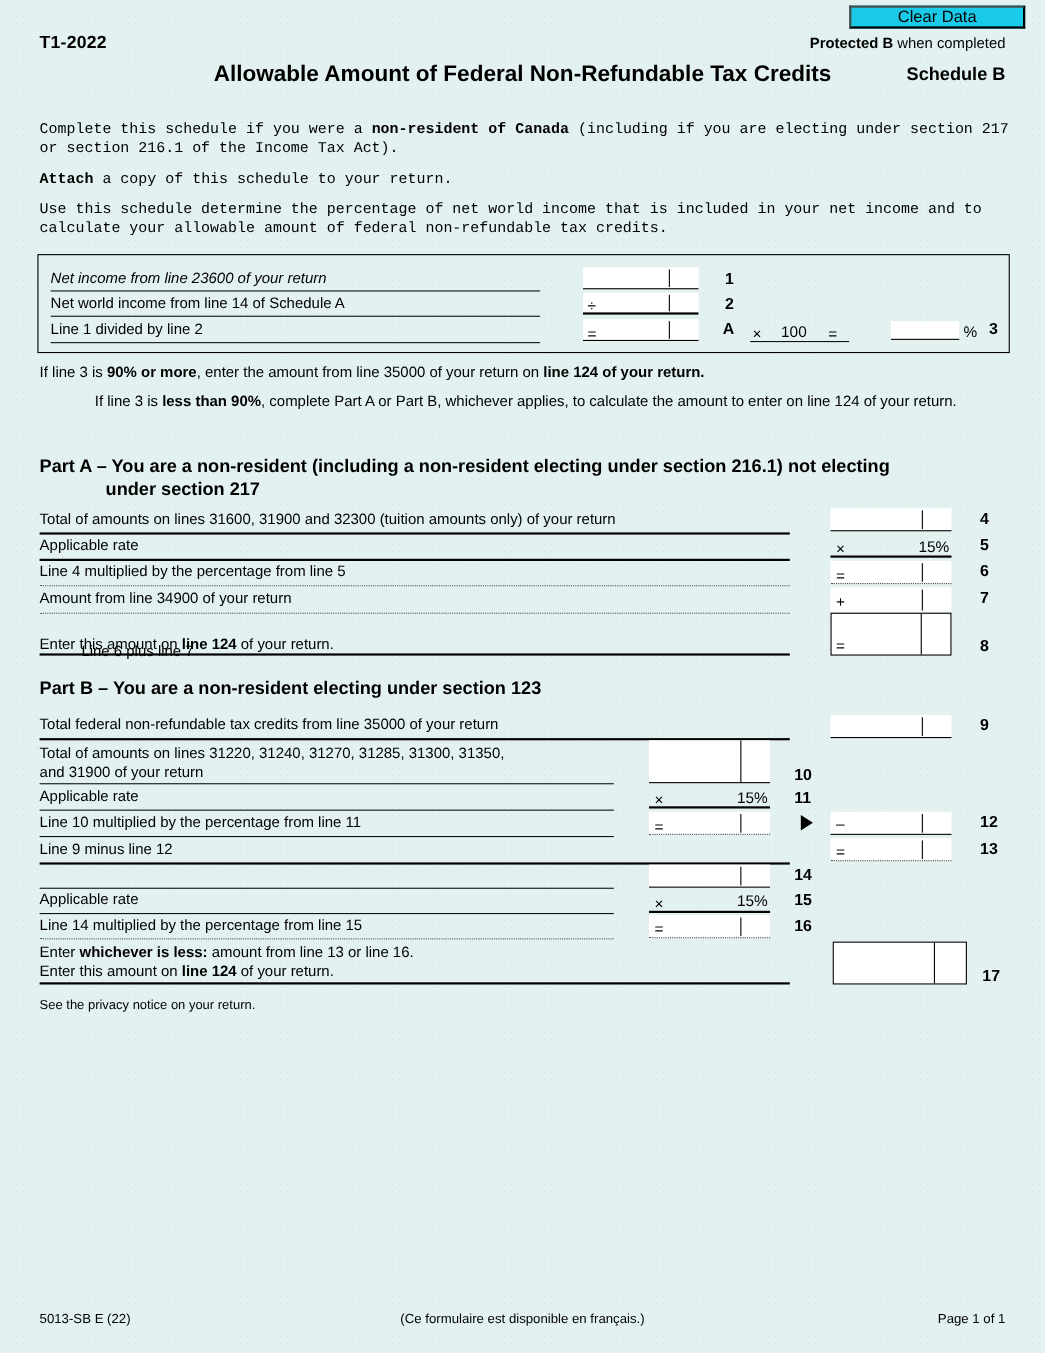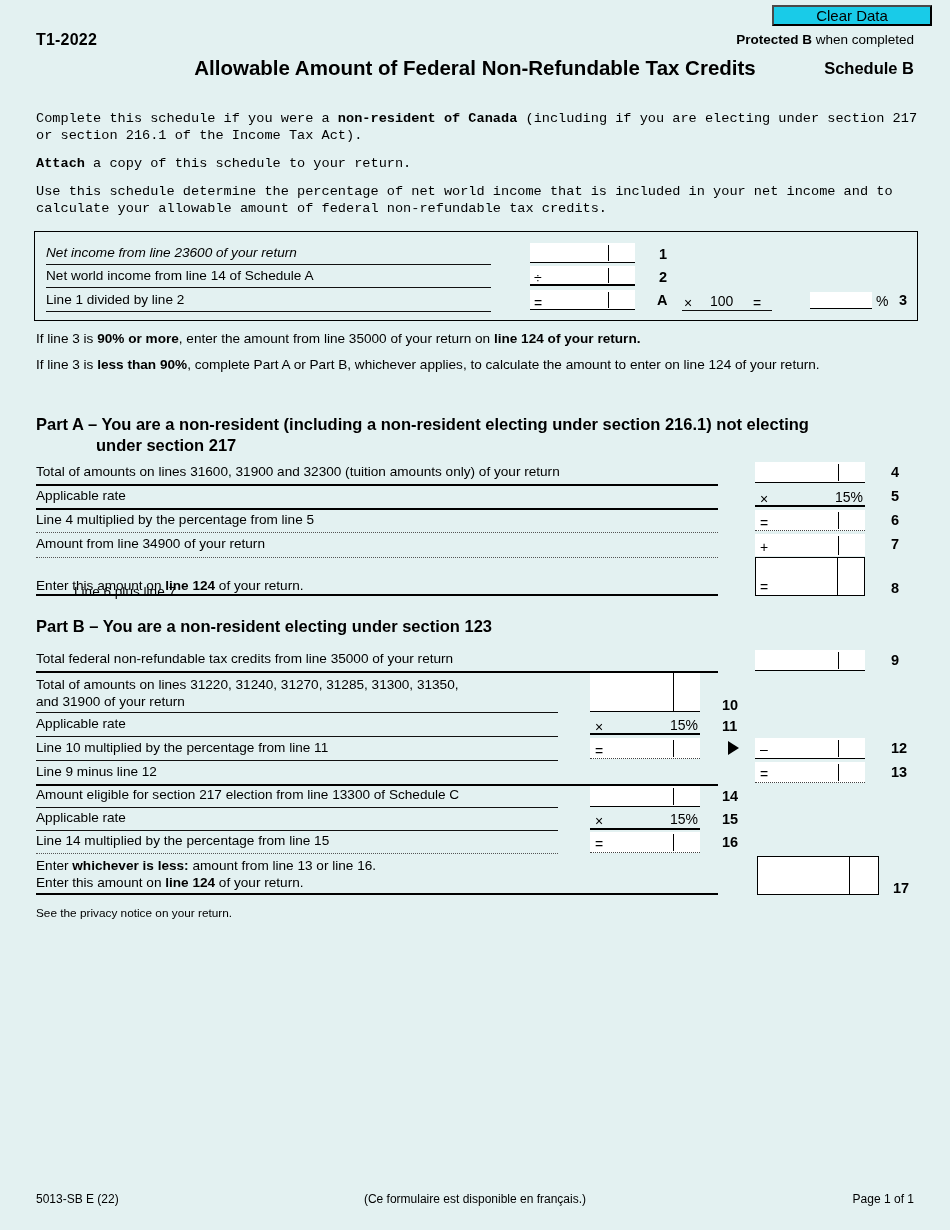--- a/index.html
+++ b/index.html
@@ -182,21 +182,21 @@
   <div class="lineno" style="left:657px; top:292px;">A</div>
   <div class="op" style="left:684px; top:296px;">×</div>
   <div class="op" style="left:710px; top:294px; font-size:14px;">100</div>
   <div class="op" style="left:753px; top:296px;">=</div>
   <div class="lead-solid" style="left:682px; top:310px; width:90px;"></div>
   <div class="amt" style="left:810px; top:292px; width:62px; height:17px;"></div>
   <div class="op" style="left:876px; top:294px; font-size:14px;">%</div>
   <div class="lineno" style="left:899px; top:292px;">3</div>
 
   <div class="note" style="top:330px;"><span>If line 3 is </span><b>90% or more</b><span>, enter the amount from line 35000 of your return on </span><b>line 124</b><b> of your return.</b></div>
-  <div class="note" style="top:356px;"><span>If line 3 is </span><b>less than 90%</b><span>, complete Part A or Part B, whichever applies, to calculate the amount to enter on line 124 of your return.</span></div>
+  <div class="note" style="top:356px;text-align:center;"><span>If line 3 is </span><b>less than 90%</b><span>, complete Part A or Part B, whichever applies, to calculate the amount to enter on line 124 of your return.</span></div>
 
   <div class="part-head" style="top:414px;">
     <span>Part A – You are a non-resident (including a non-resident electing under section 216.1) not electing</span>
     <span class="ind">under section 217</span>
   </div>
 
   <div class="row-label" style="left:36px; top:464px;">Total of amounts on lines 31600, 31900 and 32300 (tuition amounts only) of your return</div>
   <div class="lead-thick" style="left:36px; top:484px; width:682px;"></div>
   <div class="amt" style="left:755px; top:462px; width:110px; height:21px;">
       <span class="cents-div"></span>
@@ -273,21 +273,20 @@
   <div class="lineno" style="left:891px; top:740px;">12</div>
 
   <div class="row-label" style="left:36px; top:764px;">Line 9 minus line 12</div>
   <div class="lead-thick" style="left:36px; top:784px; width:682px;"></div>
   <div class="amt dotted-under" style="left:755px; top:762px; width:110px; height:21px;">
       <span class="cents-div"></span>
     </div>
   <div class="op" style="left:760px; top:767px;">=</div>
   <div class="lineno" style="left:891px; top:764px;">13</div>
 
-  <div class="row-label" style="left:36px; top:787px;">Amount eligible for section 217 election from line 13300 of Schedule C</div>
   <div class="lead-solid" style="left:36px; top:807px; width:522px;"></div>
   <div class="amt" style="left:590px; top:786px; width:110px; height:21px;">
       <span class="cents-div"></span>
     </div>
   <div class="lineno" style="left:722px; top:788px;">14</div>
 
   <div class="row-label" style="left:36px; top:810px;">Applicable rate</div>
   <div class="lead-solid" style="left:36px; top:830px; width:522px;"></div>
   <div class="amt thick-under" style="left:590px; top:809px; width:110px; height:21px; background:transparent;"></div>
   <div class="op" style="left:595px; top:814px;">×</div>

